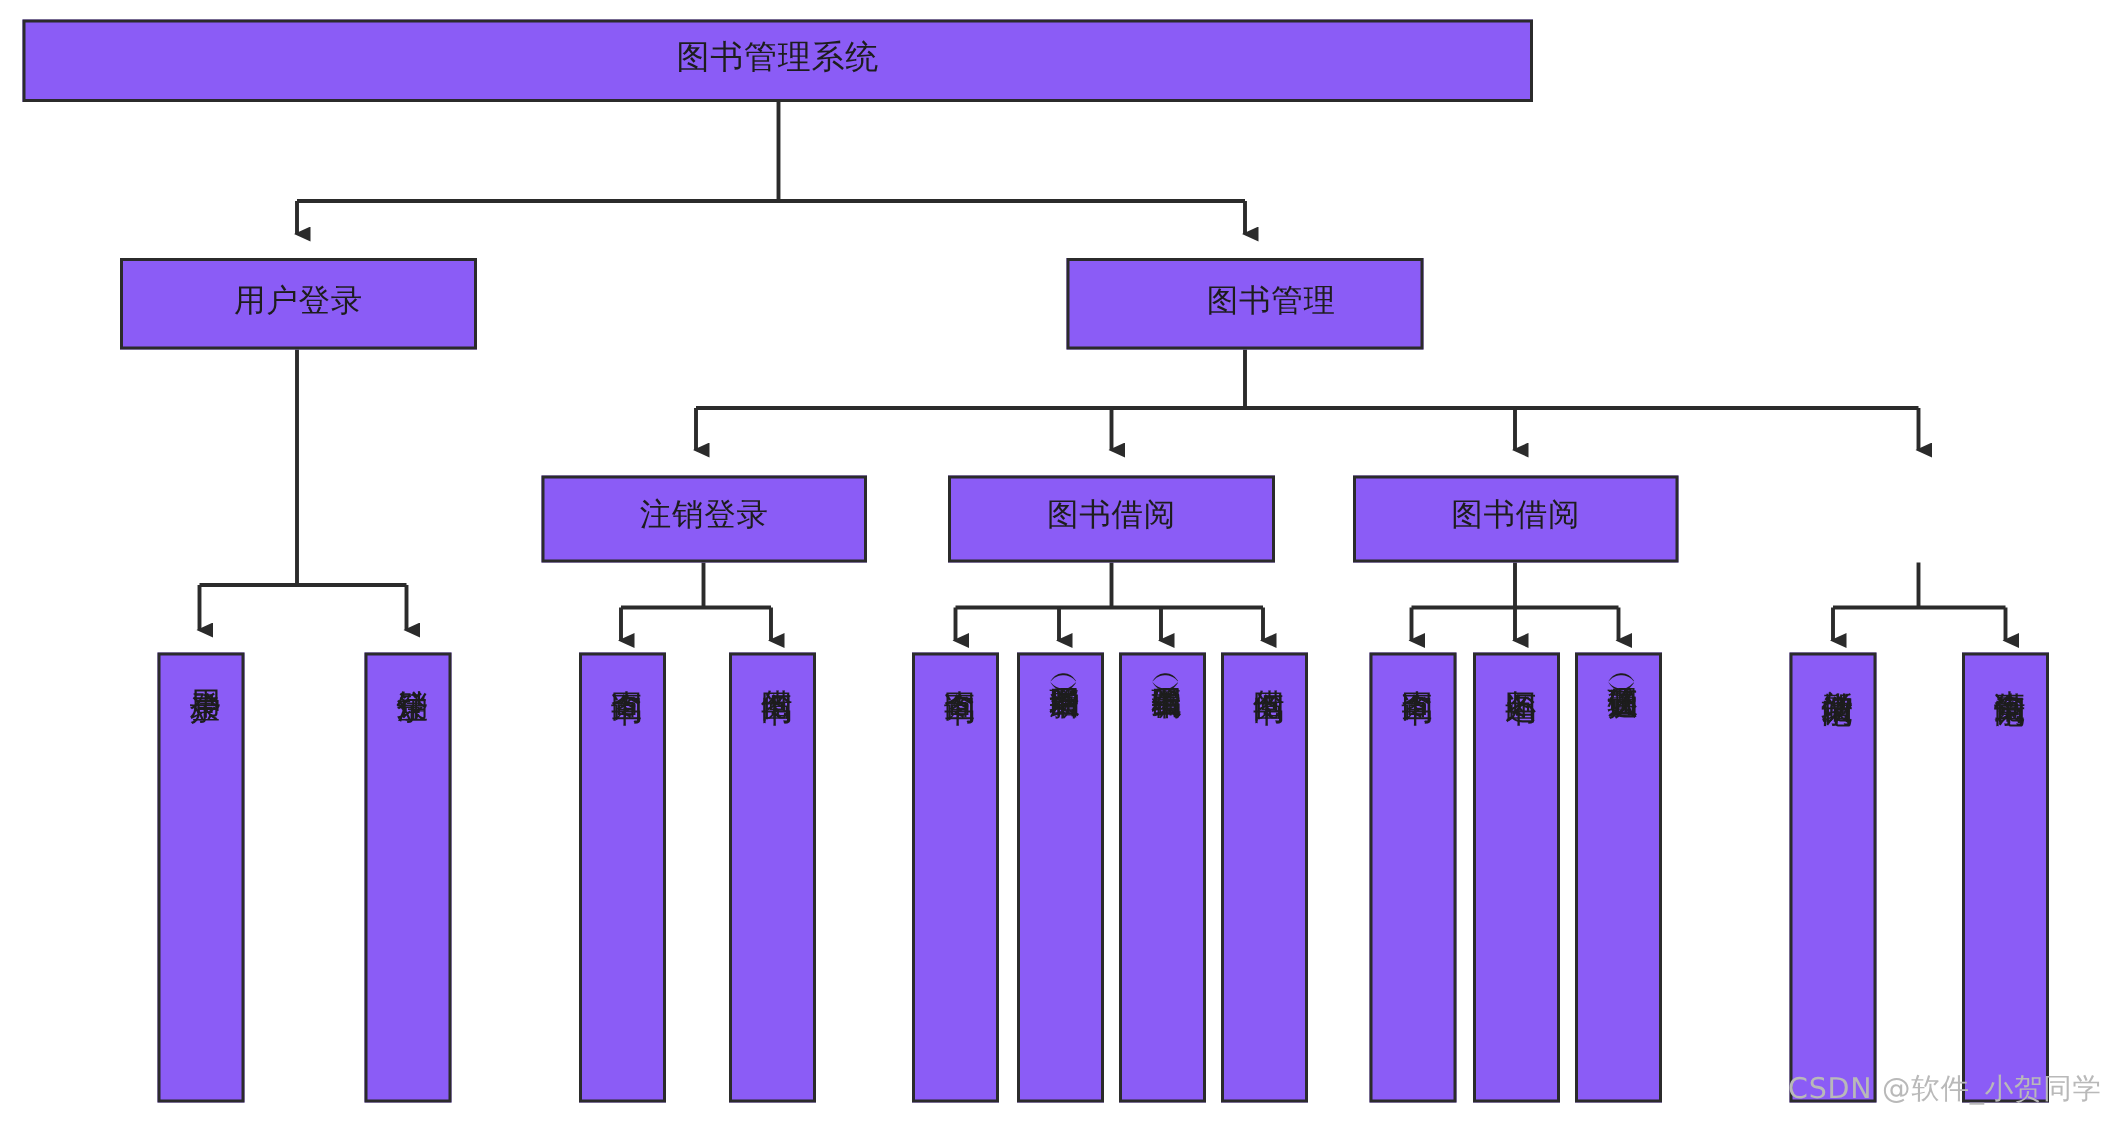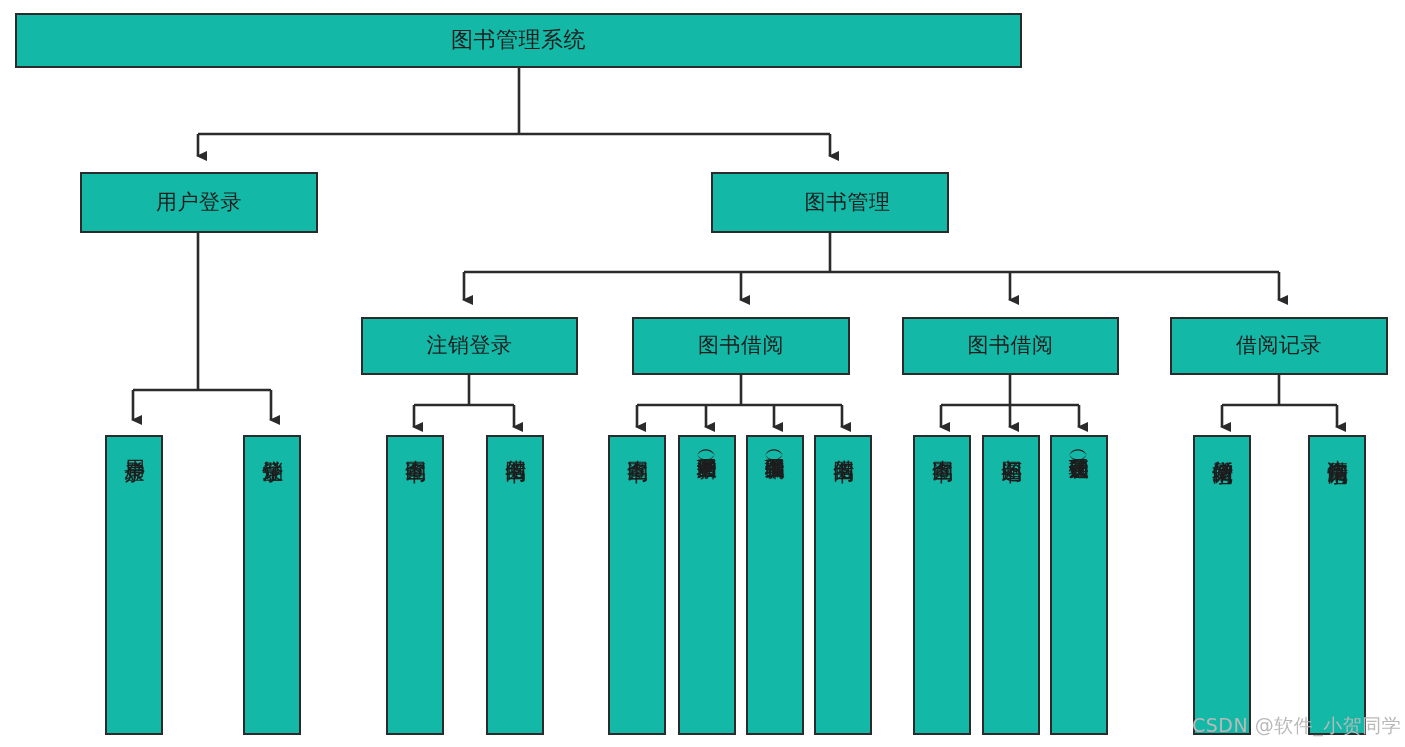--- a/index.html
+++ b/index.html
@@ -22,25 +22,26 @@
     left: 0;
     top: 0;
     width: 1405px;
     height: 747px;
     pointer-events: none;
   }
   .node {
     position: absolute;
     box-sizing: border-box;
     border: 2.5px solid #2b2b2b;
-    background: #14b8a6;
+    background: #8b5cf6;
     display: flex;
     align-items: center;
     justify-content: center;
     color: #1d1d1d;
+    font-family: Liberation Mono, monospace;
   }
   .node-h {
     font-size: 21px;
     letter-spacing: 0.5px;
     line-height: 1.2;
     white-space: nowrap;
   }
   .node-root {
     font-size: 22px;
   }
@@ -143,23 +144,20 @@
   </div>
 
   <div class="node node-h" style="left:632px; top:317px; width:218px; height:58px;text-align:center;">
     <span>图书借阅</span>
   </div>
 
   <div class="node node-h" style="left:902px; top:317px; width:217px; height:58px;">
     <span>图书借阅</span>
   </div>
 
-  <div class="node node-h" style="left:1170px; top:317px; width:218px; height:58px;">
-    <span>借阅记录</span>
-  </div>
 
   <div class="node node-v" style="left:105px; top:435px; width:58px; height:300px;">
     <span class="vtext">用户登录</span>
   </div>
 
   <div class="node node-v" style="left:243px; top:435px; width:58px; height:300px;">
     <span class="vtext">注销登录</span>
   </div>
 
   <div class="node node-v" style="left:386px; top:435px; width:58px; height:300px;">

